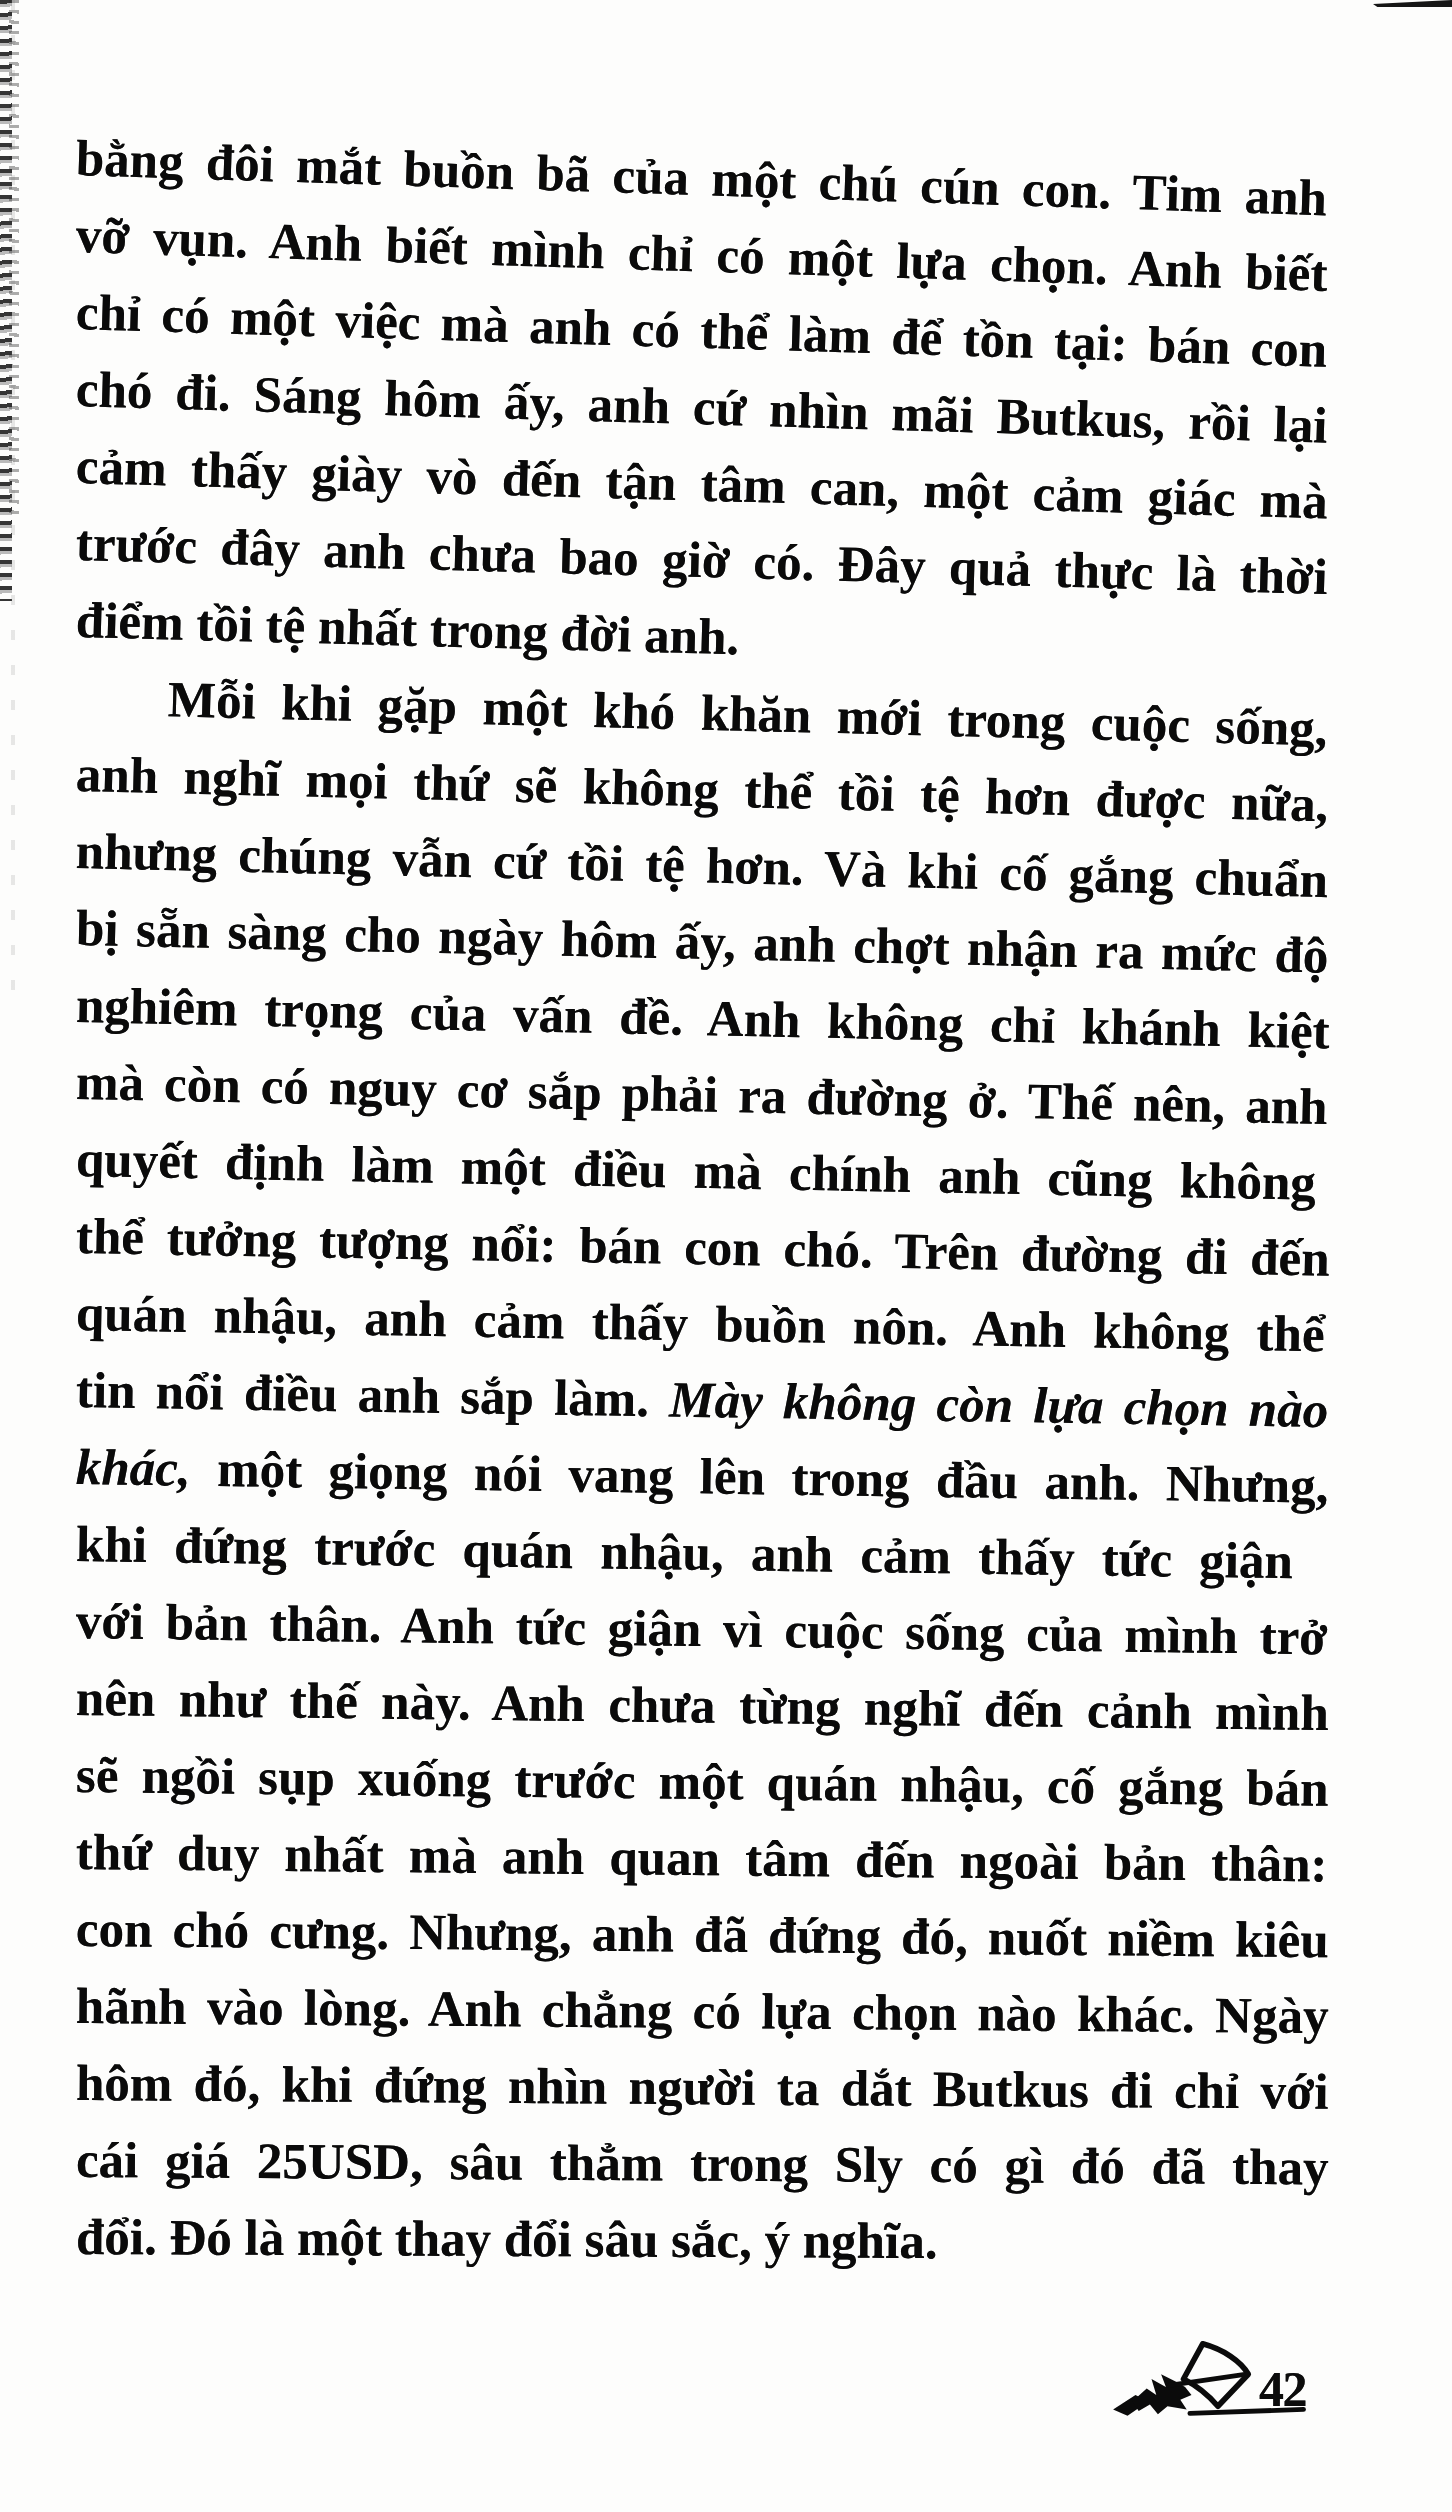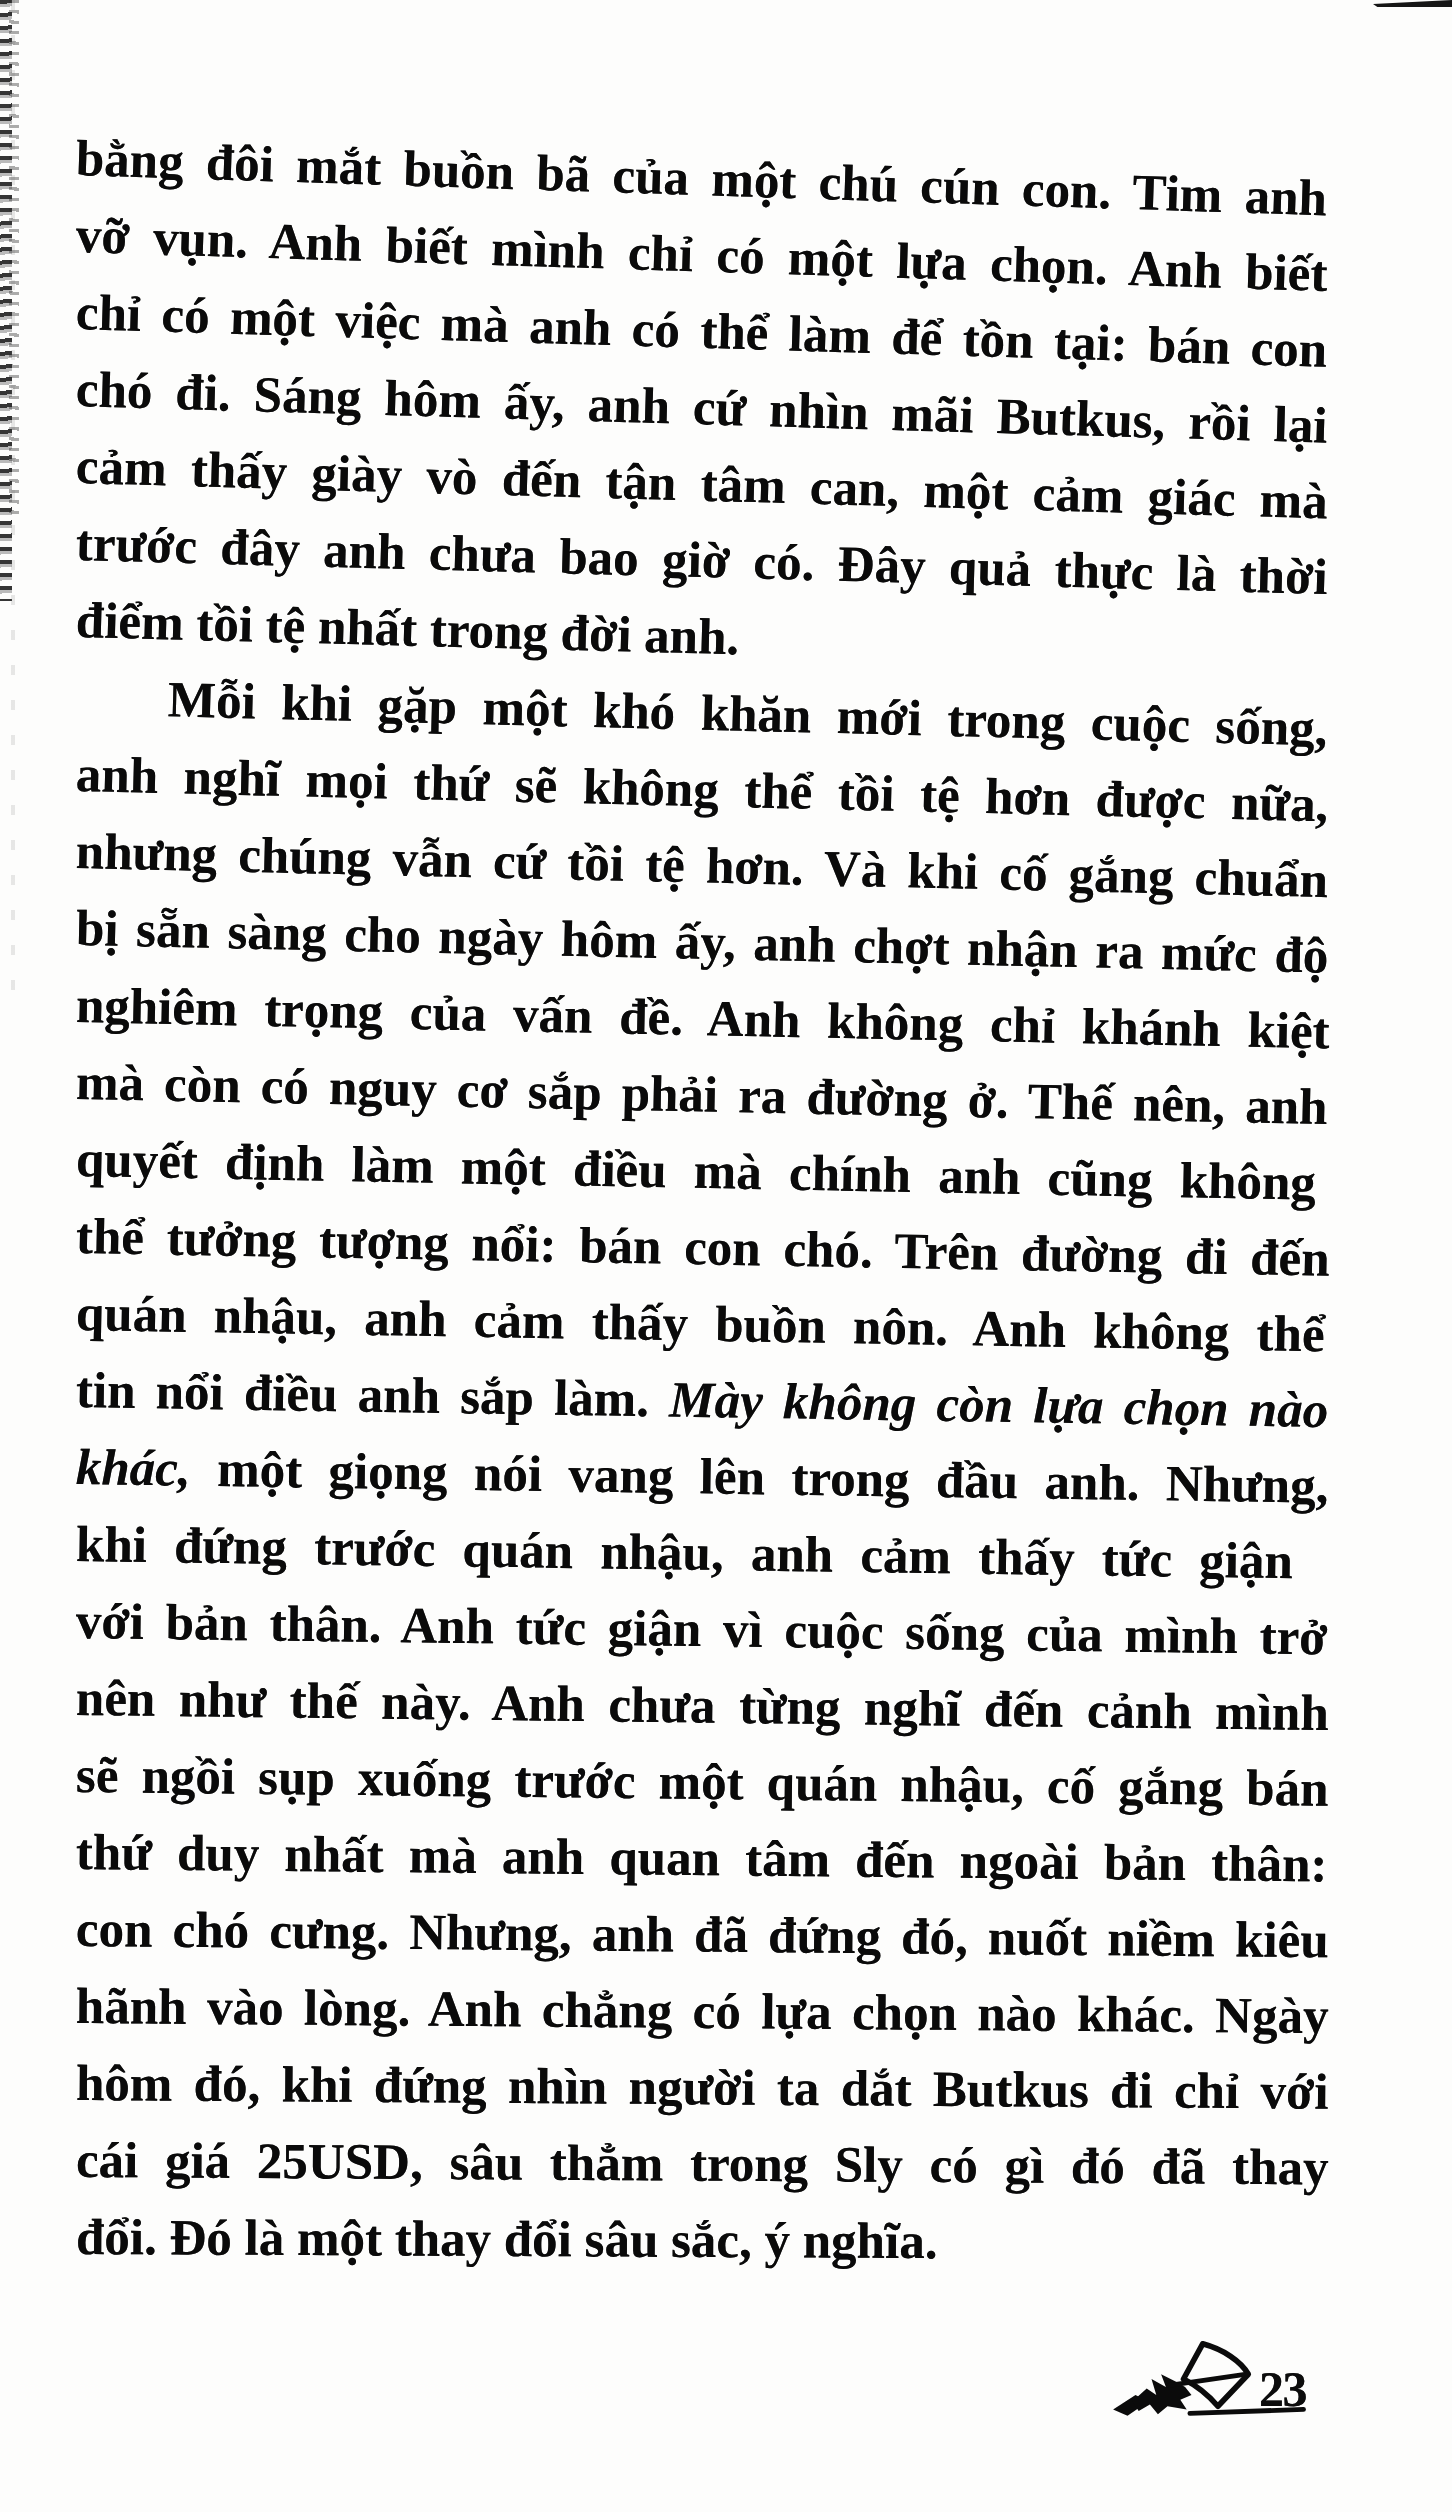--- a/index.html
+++ b/index.html
@@ -97,21 +97,21 @@
     <path d="M26,78 L44,62 L56,70 L50,50 L68,60 L62,44 L82,54 L92,60 L100,70
              L86,76 L94,88 L70,84 L58,94 L48,82 L34,90 Z" fill="#0b0b0b"></path>
 
     <path d="M114,6 C140,13 162,28 171,44 L133,84 C121,70 104,57 90,50 Z" fill="none" stroke="#0b0b0b" stroke-width="7" stroke-linejoin="round"></path>
 
     <path d="M72,58 L169,44" stroke="#0b0b0b" stroke-width="6" stroke-linecap="round"></path>
 
     <path d="M98,93 L240,88" stroke="#0b0b0b" stroke-width="6" stroke-linecap="round"></path>
   </svg>
 
-  <div class="pagenum">23</div>
+  <div class="pagenum">42</div>
 
   <div class="artifact art-left-band"></div>
   <div class="artifact art-left-band2"></div>
   <div class="artifact art-mid-specks"></div>
   <div class="artifact art-top-right"></div>
 
 </div>
 
 
 </body></html>

